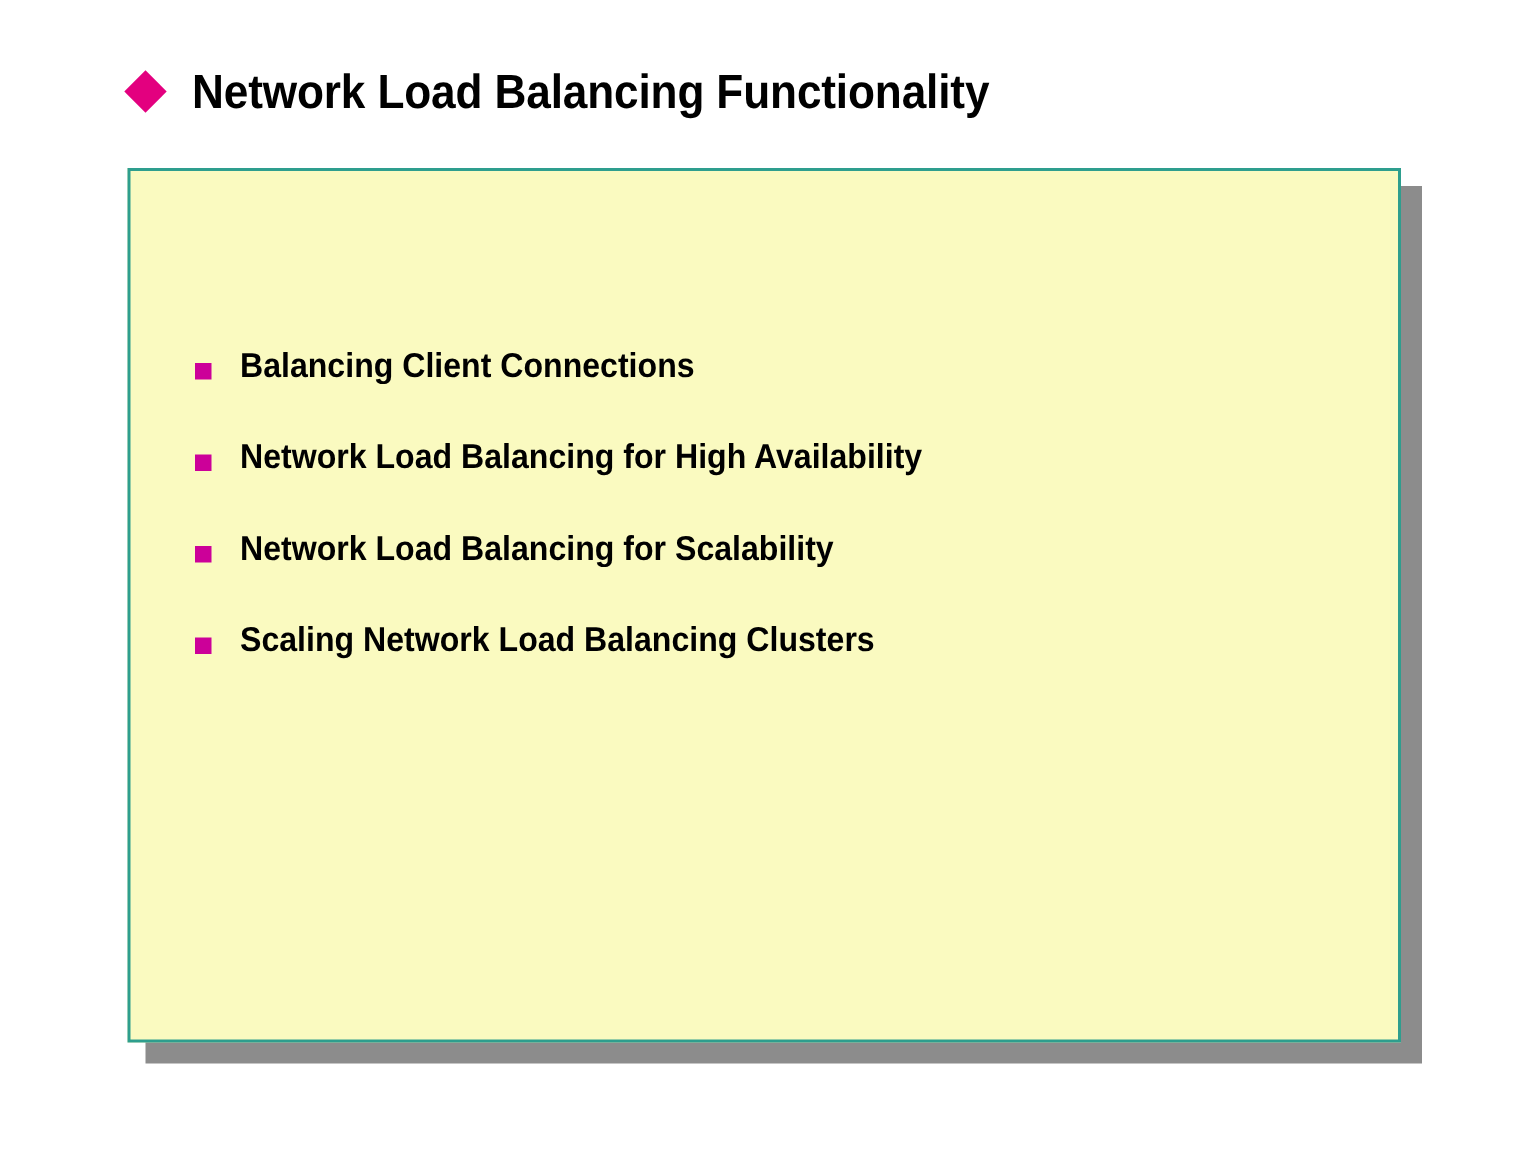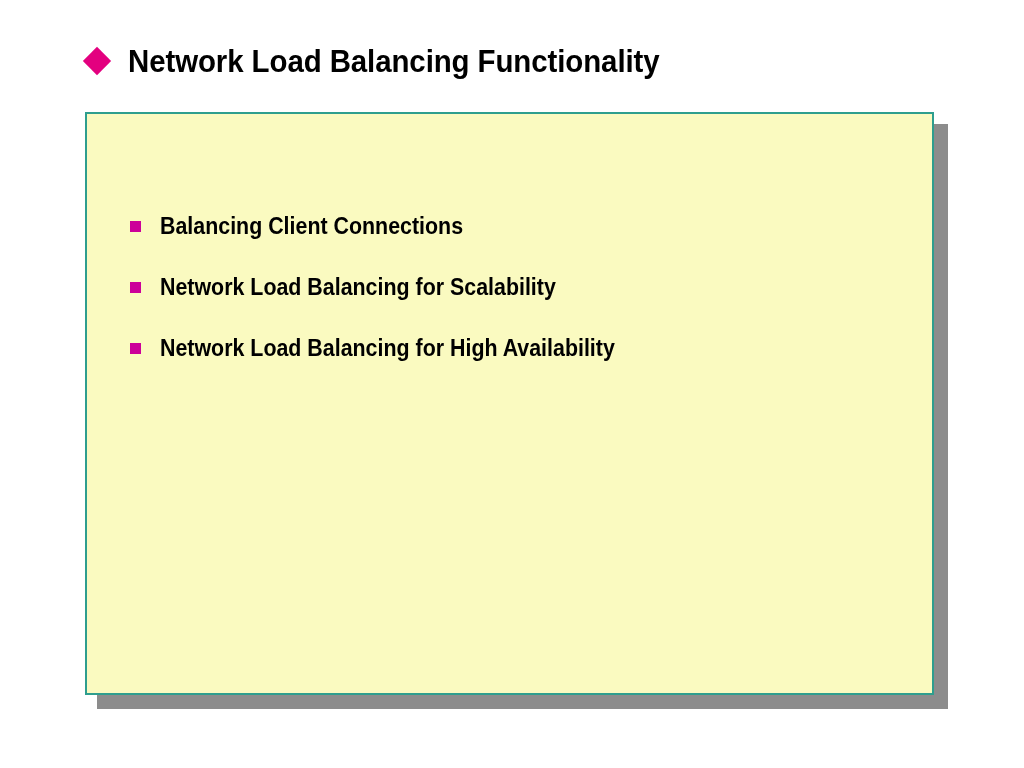--- a/index.html
+++ b/index.html
@@ -81,21 +81,21 @@
   
   .bullet-list {
     position: absolute;
     left: 43px;
     top: 98px;
     right: 10px;
   }
 
   .bullet-item {
     display: flex;
-    align-items: flex-start;
+    align-items: center;
     height: 61px;
   }
 
   .bullet-marker {
     width: 11px;
     height: 11px;
     background: #CC0099;
     flex: 0 0 auto;
     margin-top: 9px;
     margin-right: 19px;
@@ -130,25 +130,29 @@
 
       <div class="bullet-item">
         <span class="bullet-marker"></span>
         <span class="bullet-label">Balancing Client Connections</span>
       </div>
 
 
 
       <div class="bullet-item">
         <span class="bullet-marker"></span>
+        <span class="bullet-label">Network Load Balancing for High Availability</span>
+      </div>
+
+      <div class="bullet-item">
+        <span class="bullet-marker"></span>
         <span class="bullet-label">Network Load Balancing for Scalability</span>
       </div>
 
       <div class="bullet-item">
         <span class="bullet-marker"></span>
-        <span class="bullet-label">Network Load Balancing for High Availability</span>
+        <span class="bullet-label">Scaling Network Load Balancing Clusters</span>
       </div>
-
 
     </div>
   </div>
 
 </div>
 
 </body></html>

